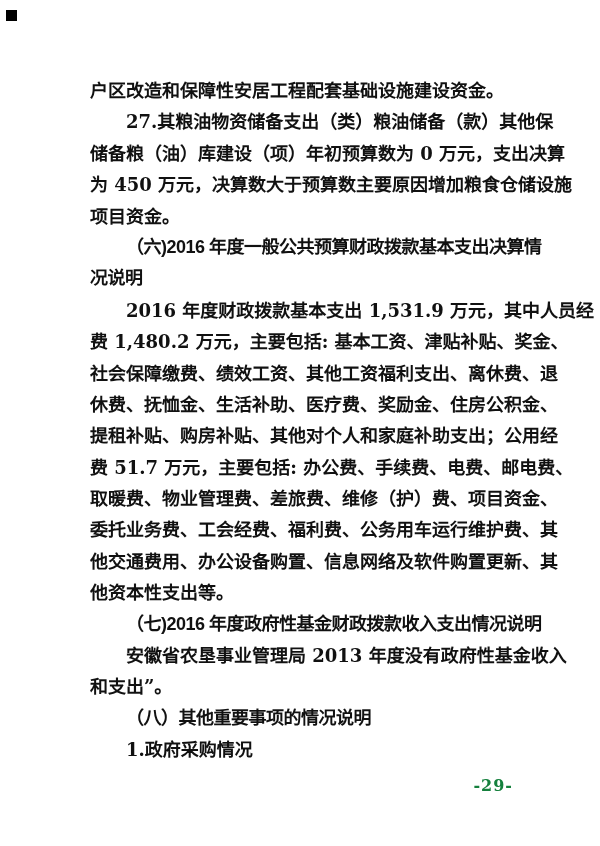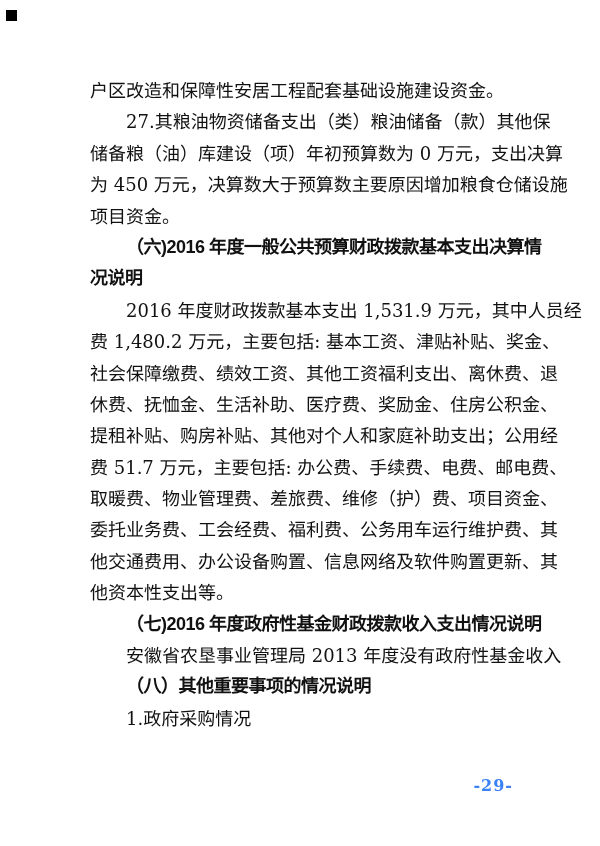--- a/index.html
+++ b/index.html
@@ -27,40 +27,40 @@
     position: absolute;
     left: 90px;
     top: 75px;
     width: 426px;
     color: #111111;
   }
   .line {
     height: 31.4px;
     line-height: 31.4px;
     font-size: 18px;
-    font-weight: normal;
+    font-weight: bold;
     letter-spacing: 0px;
     white-space: nowrap;
     color: #111111;
   }
   .line.indent {
     text-indent: 36px;
   }
   .line.heading {
     font-family: Liberation Sans, sans-serif;
     font-weight: bold;
     letter-spacing: -0.5px;
   }
   .page-number {
     position: absolute;
     top: 776px;
     right: 87px;
     font-size: 16px;
     font-weight: bold;
-    color: #3b82f6;
+    color: #15803d;
     font-family: "DejaVu Serif", "Liberation Serif", serif;
     letter-spacing: 1px;
     text-align: right;
   }
 </style>
 </head>
 <body>
 
 <div class="page" style="background: rgb(255, 255, 255);">
   <div class="corner-mark" style="background: rgb(0, 0, 0);"></div>
@@ -77,17 +77,18 @@
       <div class="line">社会保障缴费、绩效工资、其他工资福利支出、离休费、退</div>
       <div class="line">休费、抚恤金、生活补助、医疗费、奖励金、住房公积金、</div>
       <div class="line">提租补贴、购房补贴、其他对个人和家庭补助支出；公用经</div>
       <div class="line">费 51.7 万元，主要包括: 办公费、手续费、电费、邮电费、</div>
       <div class="line">取暖费、物业管理费、差旅费、维修（护）费、项目资金、</div>
       <div class="line">委托业务费、工会经费、福利费、公务用车运行维护费、其</div>
       <div class="line">他交通费用、办公设备购置、信息网络及软件购置更新、其</div>
       <div class="line">他资本性支出等。</div>
       <div class="line indent heading">（七)2016 年度政府性基金财政拨款收入支出情况说明</div>
       <div class="line indent">安徽省农垦事业管理局 2013 年度没有政府性基金收入</div>
+      <div class="line">和支出”。</div>
       <div class="line indent heading">（八）其他重要事项的情况说明</div>
       <div class="line indent">1.政府采购情况</div>
     </div>
   <div class="page-number">-29-</div>
 </div>
 
 </body></html>

